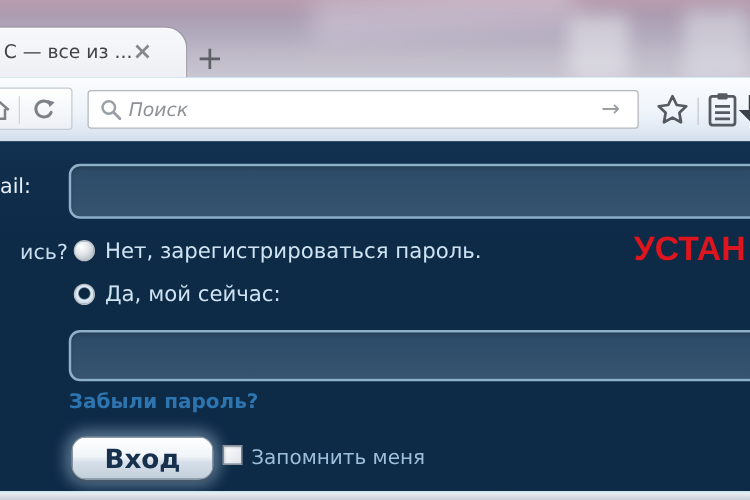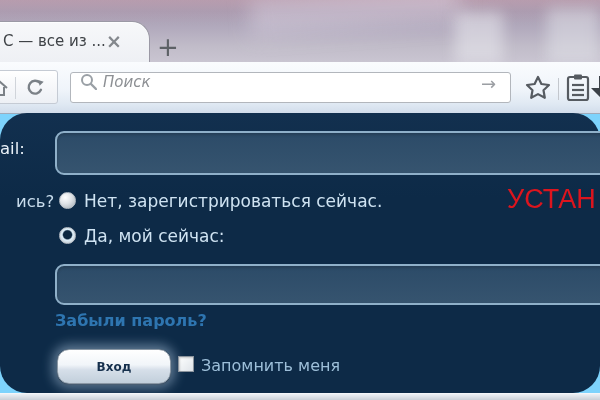--- a/index.html
+++ b/index.html
@@ -29,56 +29,56 @@
 
   
   .toolbar { position:absolute; left:0; top:62px; width:600px; height:52px;
     background:linear-gradient(180deg,#fafcfe 0%,#eff4fa 55%,#e0e9f3 82%,#d2ddeb 100%);
     border-bottom:1px solid #9fabba; }
   .navgroup { position:absolute; left:-16px; top:8px; width:74px; height:34px;
     border:1px solid #c5cbd4; border-radius:3px; background:linear-gradient(180deg,#ffffff,#edf0f5); }
   .navgroup .navdivider { position:absolute; left:30px; top:6px; width:1px; height:22px; background:#d0d4da; }
   .icon-abs { position:absolute; }
   .searchbar { position:absolute; left:70px; top:10px; width:441px; height:31px;
-    background:#fff; border:1px solid #b2b6bc; border-radius:3px; display:flex; align-items:flex-start; }
+    background:#fff; border:1px solid #b2b6bc; border-radius:3px; display:flex; align-items:center; }
   .searchbar input { flex:1; border:none; outline:none; background:transparent;
     font-family:"DejaVu Sans", sans-serif; font-size:15px; color:#333; padding:0 6px; min-width:0; }
   .searchbar input::placeholder { font-style:italic; color:#8d9094; }
   .search-glyph { margin-left:9px; display:flex; }
   .go-arrow { margin-right:14px; font-size:18px; color:#9b9ea3; }
   .tb-divider { position:absolute; left:558px; top:16px; width:1px; height:22px; background:#c3c7cd; }
 
   
   .page { position:absolute; left:0; top:113px; width:600px; height:280px;
-    background:linear-gradient(180deg,#12304f 0%,#0d2a47 30%,#0d2a47 100%);border-radius:27px; }
+    background:linear-gradient(180deg,#12304f 0%,#0d2a47 30%,#0d2a47 100%); }
   .page-label { position:absolute; color:#e9f1f8; font-size:16.5px; }
   .field { position:absolute; left:55px; width:560px; border:2px solid #8fb0c9; border-radius:9px;
     background:linear-gradient(180deg,#2c4b68,#36546f); box-shadow:inset 0 2px 3px rgba(0,0,0,.18); }
   .field input { width:100%; height:100%; border:none; outline:none; background:transparent;
     color:#dce8f2; font-size:17px; padding:0 12px; font-family:"DejaVu Sans", sans-serif; }
   .email-field { top:18px; height:44px; }
   .password-field { top:151px; height:41px; }
 
   .q-label { left:16px; top:79px; color:#c9dded; }
   .radio { position:absolute; left:59px; width:17px; height:17px; border-radius:50%;
     border:1px solid #b9c0c7; }
   .radio.off { top:79px;
     background:radial-gradient(circle at 35% 30%, #ffffff 0%, #dfe3e7 45%, #b9c0c7 80%, #9aa1a9 100%); }
   .radio.on { top:114px;
     background:radial-gradient(circle at 50% 45%, #0c2740 0%, #0c2740 36%, #dff0fa 48%, #ccd4db 75%, #a9b2ba 100%); }
   .radio-label { position:absolute; left:84px; font-size:17px; color:#cfe3f2; white-space:nowrap; }
   .radio-label.r1 { top:78px; }
   .radio-label.r2 { top:113px; }
   .red-overlay { position:absolute; left:507px; top:71px; font-family:"Liberation Sans", sans-serif;
-    font-weight:normal; font-size:27px; color:#dc151e; white-space:nowrap; }
+    font-weight:bold; font-size:27px; color:#dc151e; white-space:nowrap; }
   .forgot { position:absolute; left:55px; top:198px; font-size:16px; color:#2e75b0; text-decoration:none;font-weight:bold; }
   .login-btn { position:absolute; left:57px; top:236px; width:114px; height:35px;
     border:1px solid #8b98a5; border-radius:12px; font-family:"DejaVu Sans", sans-serif;
     background:linear-gradient(180deg,#ffffff 0%,#f1f5f9 45%,#d6dfe9 60%,#c2cfdb 100%);
-    color:#16304d; font-weight:bold; font-size:12px;
+    color:#16304d; font-weight:bold; font-size:21px;
     box-shadow:0 0 12px 4px rgba(205,228,250,.45), 0 1px 2px rgba(0,0,0,.4); }
   .checkbox { position:absolute; left:178px; top:243px; width:16px; height:16px;
     border:1px solid #8b949d; background:linear-gradient(135deg,#fdfefe,#dfe4e9);
     box-shadow:inset 1px 1px 2px rgba(0,0,0,.18); }
   .remember { position:absolute; left:201px; top:243px; font-size:16px; color:#9dbfd9; white-space:nowrap;text-align:right; }
 
   .bottom-strip { position:absolute; left:0; top:393px; width:600px; height:7px;
     background:linear-gradient(180deg,#edf0f4,#c9cfd7); border-top:1px solid #f3f5f8; }
 </style>
 </head>
@@ -149,21 +149,21 @@
   <div class="page">
 
     <span class="page-label" style="left:0; top:26px;">ail:</span>
     <div class="field email-field">
       <input type="text" style="">
     </div>
 
     <span class="page-label q-label">ись?</span>
 
     <div class="radio off"></div>
-    <span class="radio-label r1">Нет, зарегистрироваться сейчас.</span>
+    <span class="radio-label r1">Нет, зарегистрироваться пароль.</span>
 
     <span class="red-overlay">УСТАН</span>
 
     <div class="radio on"></div>
     <span class="radio-label r2">Да, мой сейчас:</span>
 
     <div class="field password-field">
       <input type="password" style="">
     </div>
 

